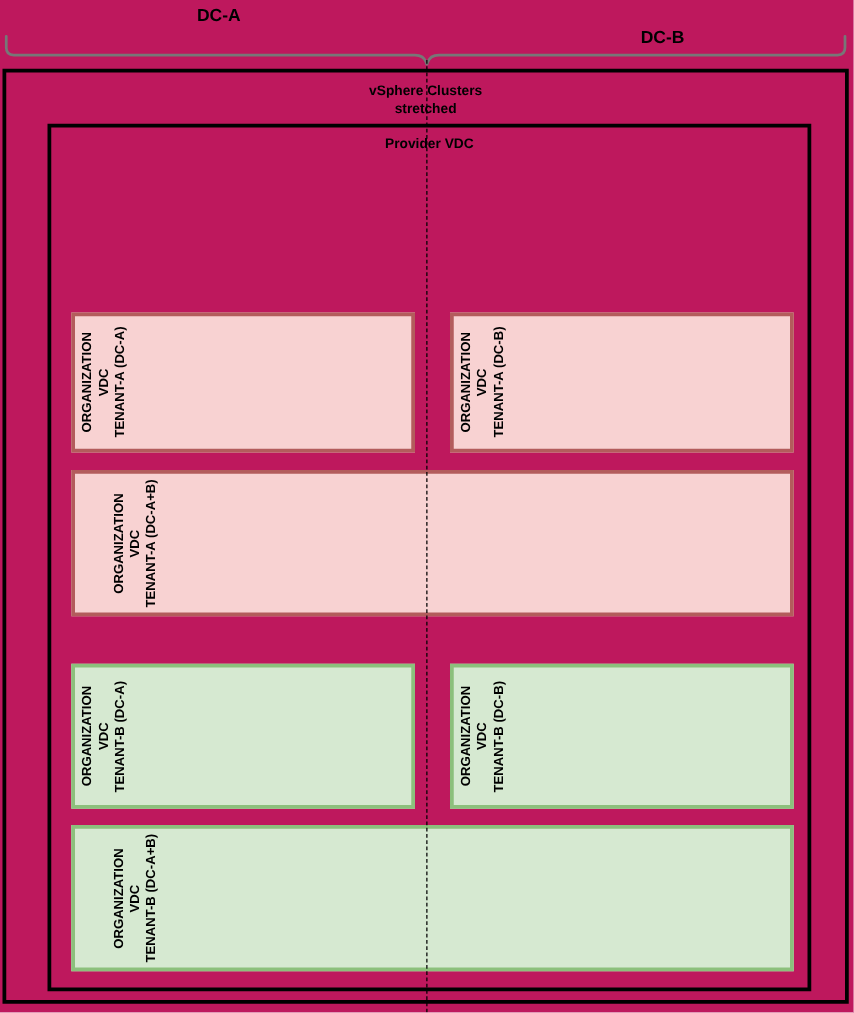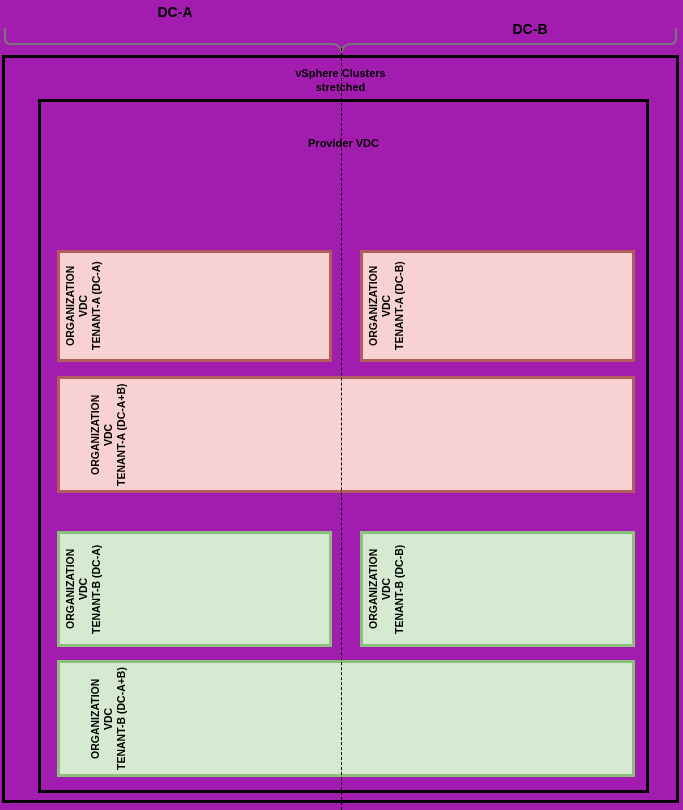--- a/index.html
+++ b/index.html
@@ -8,21 +8,21 @@
     background: #ffffff;
   }
   body {
     font-family: "Liberation Sans", sans-serif;
   }
   #stage {
     position: relative;
     width: 683px;
     height: 810px;
     overflow: hidden;
-    background: #a21caf;
+    background: #be185d;
     text-decoration: underline;
   }
 
   
   .dc-label {
     position: absolute;
     font-size: 14px;
     font-weight: bold;
     color: #000000;
     text-align: center;
@@ -78,21 +78,20 @@
   }
   #provider-title {
     position: absolute;
     left: 0;
     top: 7px;
     width: 100%;
     text-align: center;
     font-size: 11px;
     font-weight: bold;
     color: #000;
-    margin-top: 28px;
   }
 
   
   #dc-divider {
     position: absolute;
     left: 341px;
     top: 48px;
     width: 0;
     height: 762px;
     border-left: 1px dashed #000000;

